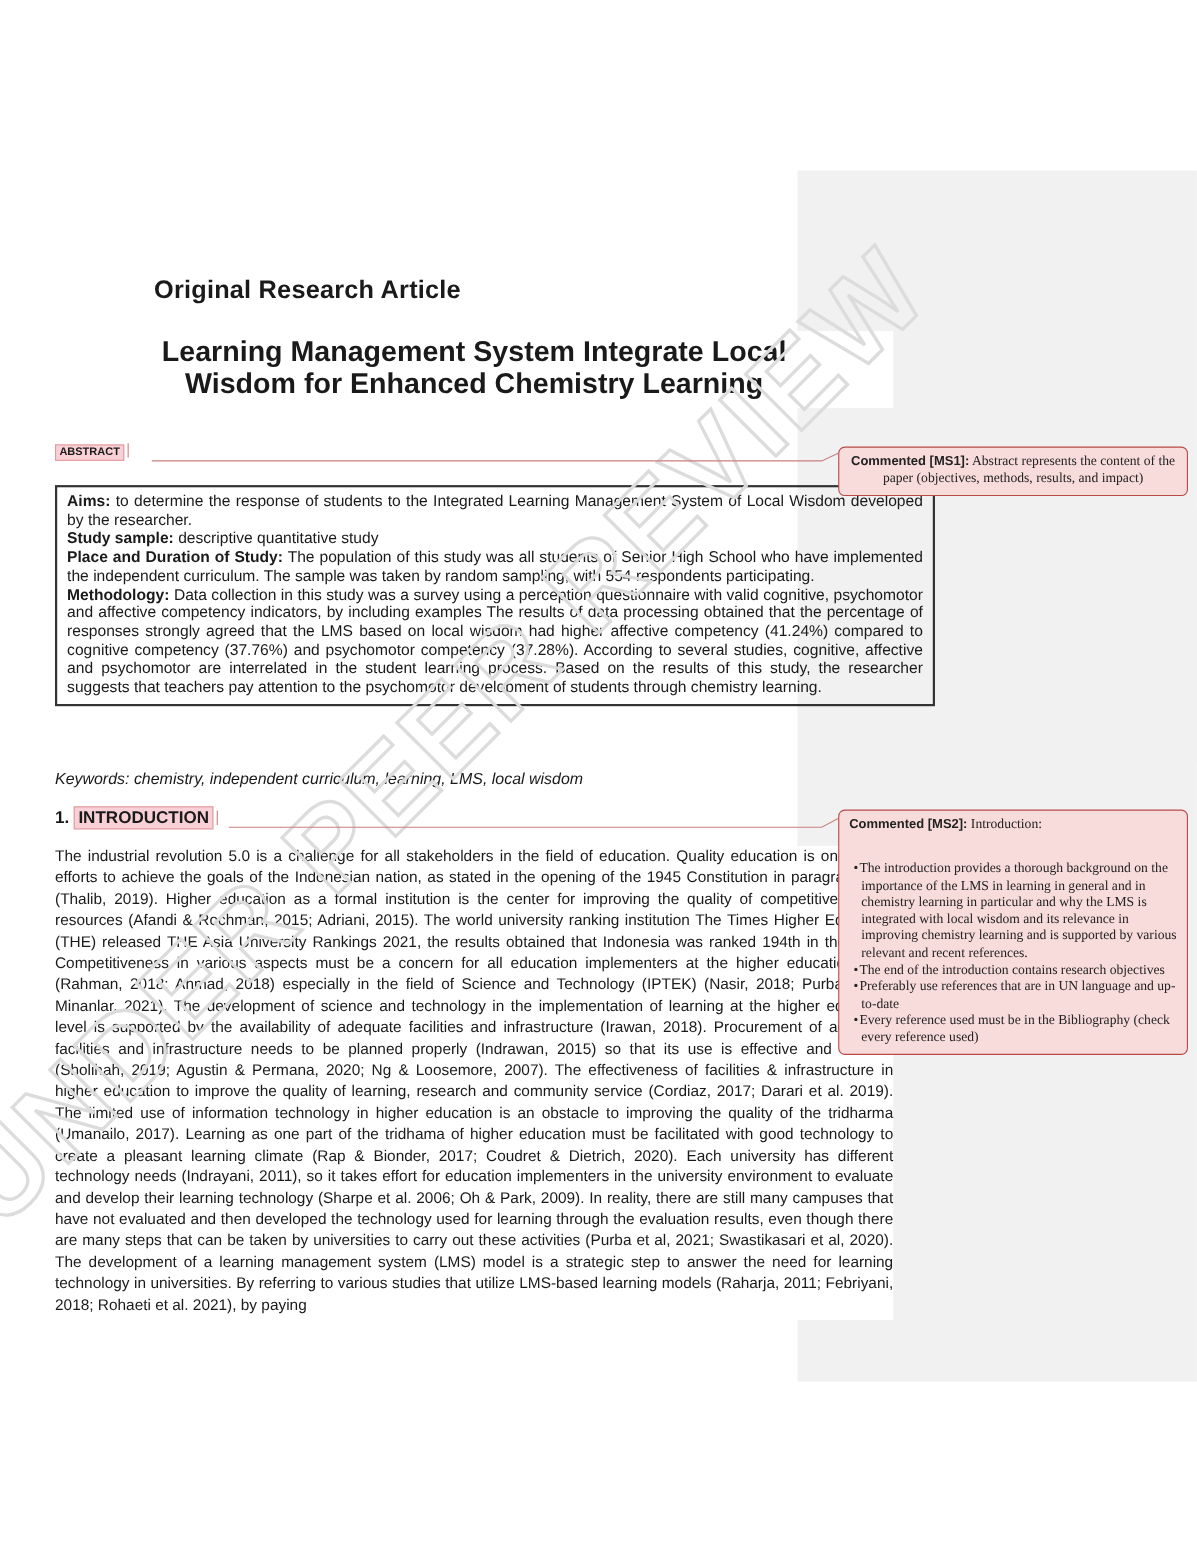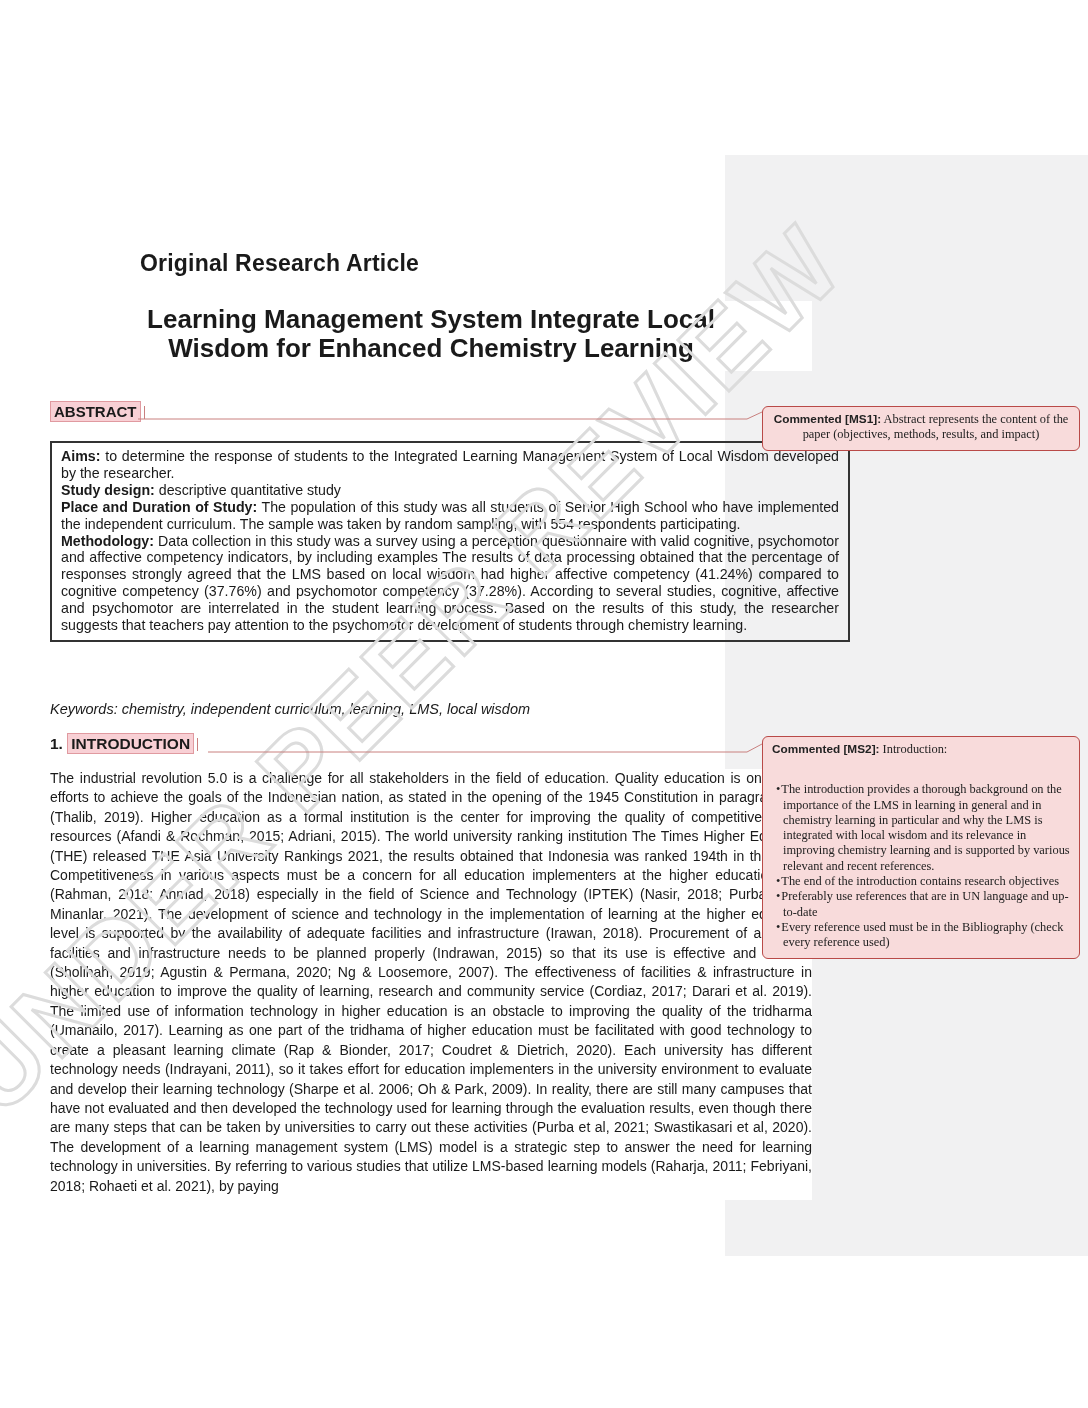--- a/index.html
+++ b/index.html
@@ -13,21 +13,21 @@
   }
   .article-type{
     position:absolute;left:140px;top:250px;z-index:2;
     font-size:23px;font-weight:bold;letter-spacing:.2px;
   }
   .main-title{
     position:absolute;left:50px;top:301px;width:762px;z-index:2;
     background:#ffffff;text-align:center;font-size:26px;font-weight:bold;
     line-height:29px;padding:4px 0 8px 0;
   }
-  .abstract-heading{position:absolute;left:50px;top:403px;z-index:2;font-size:15px;font-weight:bold;}
+  .abstract-heading{position:absolute;left:50px;top:403px;z-index:2;font-size:10px;font-weight:bold;}
   .hl{
     background:#f8d0d5;border:1px solid #e09aa0;padding:1px 3px;
   }
   .tick{display:inline-block;width:1px;height:13px;background:#c9807f;margin-left:3px;vertical-align:-2px;}
   .abstract-box{
     position:absolute;left:50px;top:441px;width:800px;z-index:2;box-sizing:border-box;
     border:2px solid #333333;padding:5px 9px 6px 9px;background:transparent;
     font-size:14.2px;line-height:16.9px;text-align:justify;
   }
   .abs-field{margin:0;}
@@ -71,21 +71,21 @@
 
   <div class="main-title">
     <div>Learning Management System Integrate Local</div>
     <div>Wisdom for Enhanced Chemistry Learning</div>
   </div>
 
   <div class="abstract-heading"><span class="hl">ABSTRACT</span><span class="tick"></span></div>
 
   <div class="abstract-box">
     <div class="abs-field"><span class="abs-label">Aims:</span> <span>to determine the response of students to the Integrated Learning Management System of Local Wisdom developed by the researcher.</span></div>
-    <div class="abs-field"><span class="abs-label">Study design:</span> <span>descriptive quantitative study</span></div>
+    <div class="abs-field"><span class="abs-label">Study sample:</span> <span>descriptive quantitative study</span></div>
     <div class="abs-field"><span class="abs-label">Place and Duration of Study:</span> <span>The population of this study was all students of Senior High School who have implemented the independent curriculum. The sample was taken by random sampling, with 554 respondents participating.</span></div>
     <div class="abs-field"><span class="abs-label">Methodology:</span> <span>Data collection in this study was a survey using a perception questionnaire with valid cognitive, psychomotor and affective competency indicators, by including examples The results of data processing obtained that the percentage of responses strongly agreed that the LMS based on local wisdom had higher affective competency (41.24%) compared to cognitive competency (37.76%) and psychomotor competency (37.28%). According to several studies, cognitive, affective and psychomotor are interrelated in the student learning process. Based on the results of this study, the researcher suggests that teachers pay attention to the psychomotor development of students through chemistry learning.</span></div>
   </div>
 
   <div class="keywords">Keywords: chemistry, independent curriculum, learning, LMS, local wisdom</div>
 
   <div class="intro-heading"><span>1.</span> <span class="hl">INTRODUCTION</span><span class="tick"></span></div>
 
   <div class="intro-para">The industrial revolution 5.0 is a challenge for all stakeholders in the field of education. Quality education is one of the efforts to achieve the goals of the Indonesian nation, as stated in the opening of the 1945 Constitution in paragraph four (Thalib, 2019). Higher education as a formal institution is the center for improving the quality of competitive human resources (Afandi &amp; Rochman, 2015; Adriani, 2015). The world university ranking institution The Times Higher Education (THE) released THE Asia University Rankings 2021, the results obtained that Indonesia was ranked 194th in the world. Competitiveness in various aspects must be a concern for all education implementers at the higher education level (Rahman, 2018; Ahmad, 2018) especially in the field of Science and Technology (IPTEK) (Nasir, 2018; Purba, 2019; Minanlar, 2021). The development of science and technology in the implementation of learning at the higher education level is supported by the availability of adequate facilities and infrastructure (Irawan, 2018). Procurement of adequate facilities and infrastructure needs to be planned properly (Indrawan, 2015) so that its use is effective and efficient (Sholihah, 2019; Agustin &amp; Permana, 2020; Ng &amp; Loosemore, 2007). The effectiveness of facilities &amp; infrastructure in higher education to improve the quality of learning, research and community service (Cordiaz, 2017; Darari et al. 2019). The limited use of information technology in higher education is an obstacle to improving the quality of the tridharma (Umanailo, 2017). Learning as one part of the tridhama of higher education must be facilitated with good technology to create a pleasant learning climate (Rap &amp; Bionder, 2017; Coudret &amp; Dietrich, 2020). Each university has different technology needs (Indrayani, 2011), so it takes effort for education implementers in the university environment to evaluate and develop their learning technology (Sharpe et al. 2006; Oh &amp; Park, 2009). In reality, there are still many campuses that have not evaluated and then developed the technology used for learning through the evaluation results, even though there are many steps that can be taken by universities to carry out these activities (Purba et al, 2021; Swastikasari et al, 2020). The development of a learning management system (LMS) model is a strategic step to answer the need for learning technology in universities. By referring to various studies that utilize LMS-based learning models (Raharja, 2011; Febriyani, 2018; Rohaeti et al. 2021), by paying</div>
 

